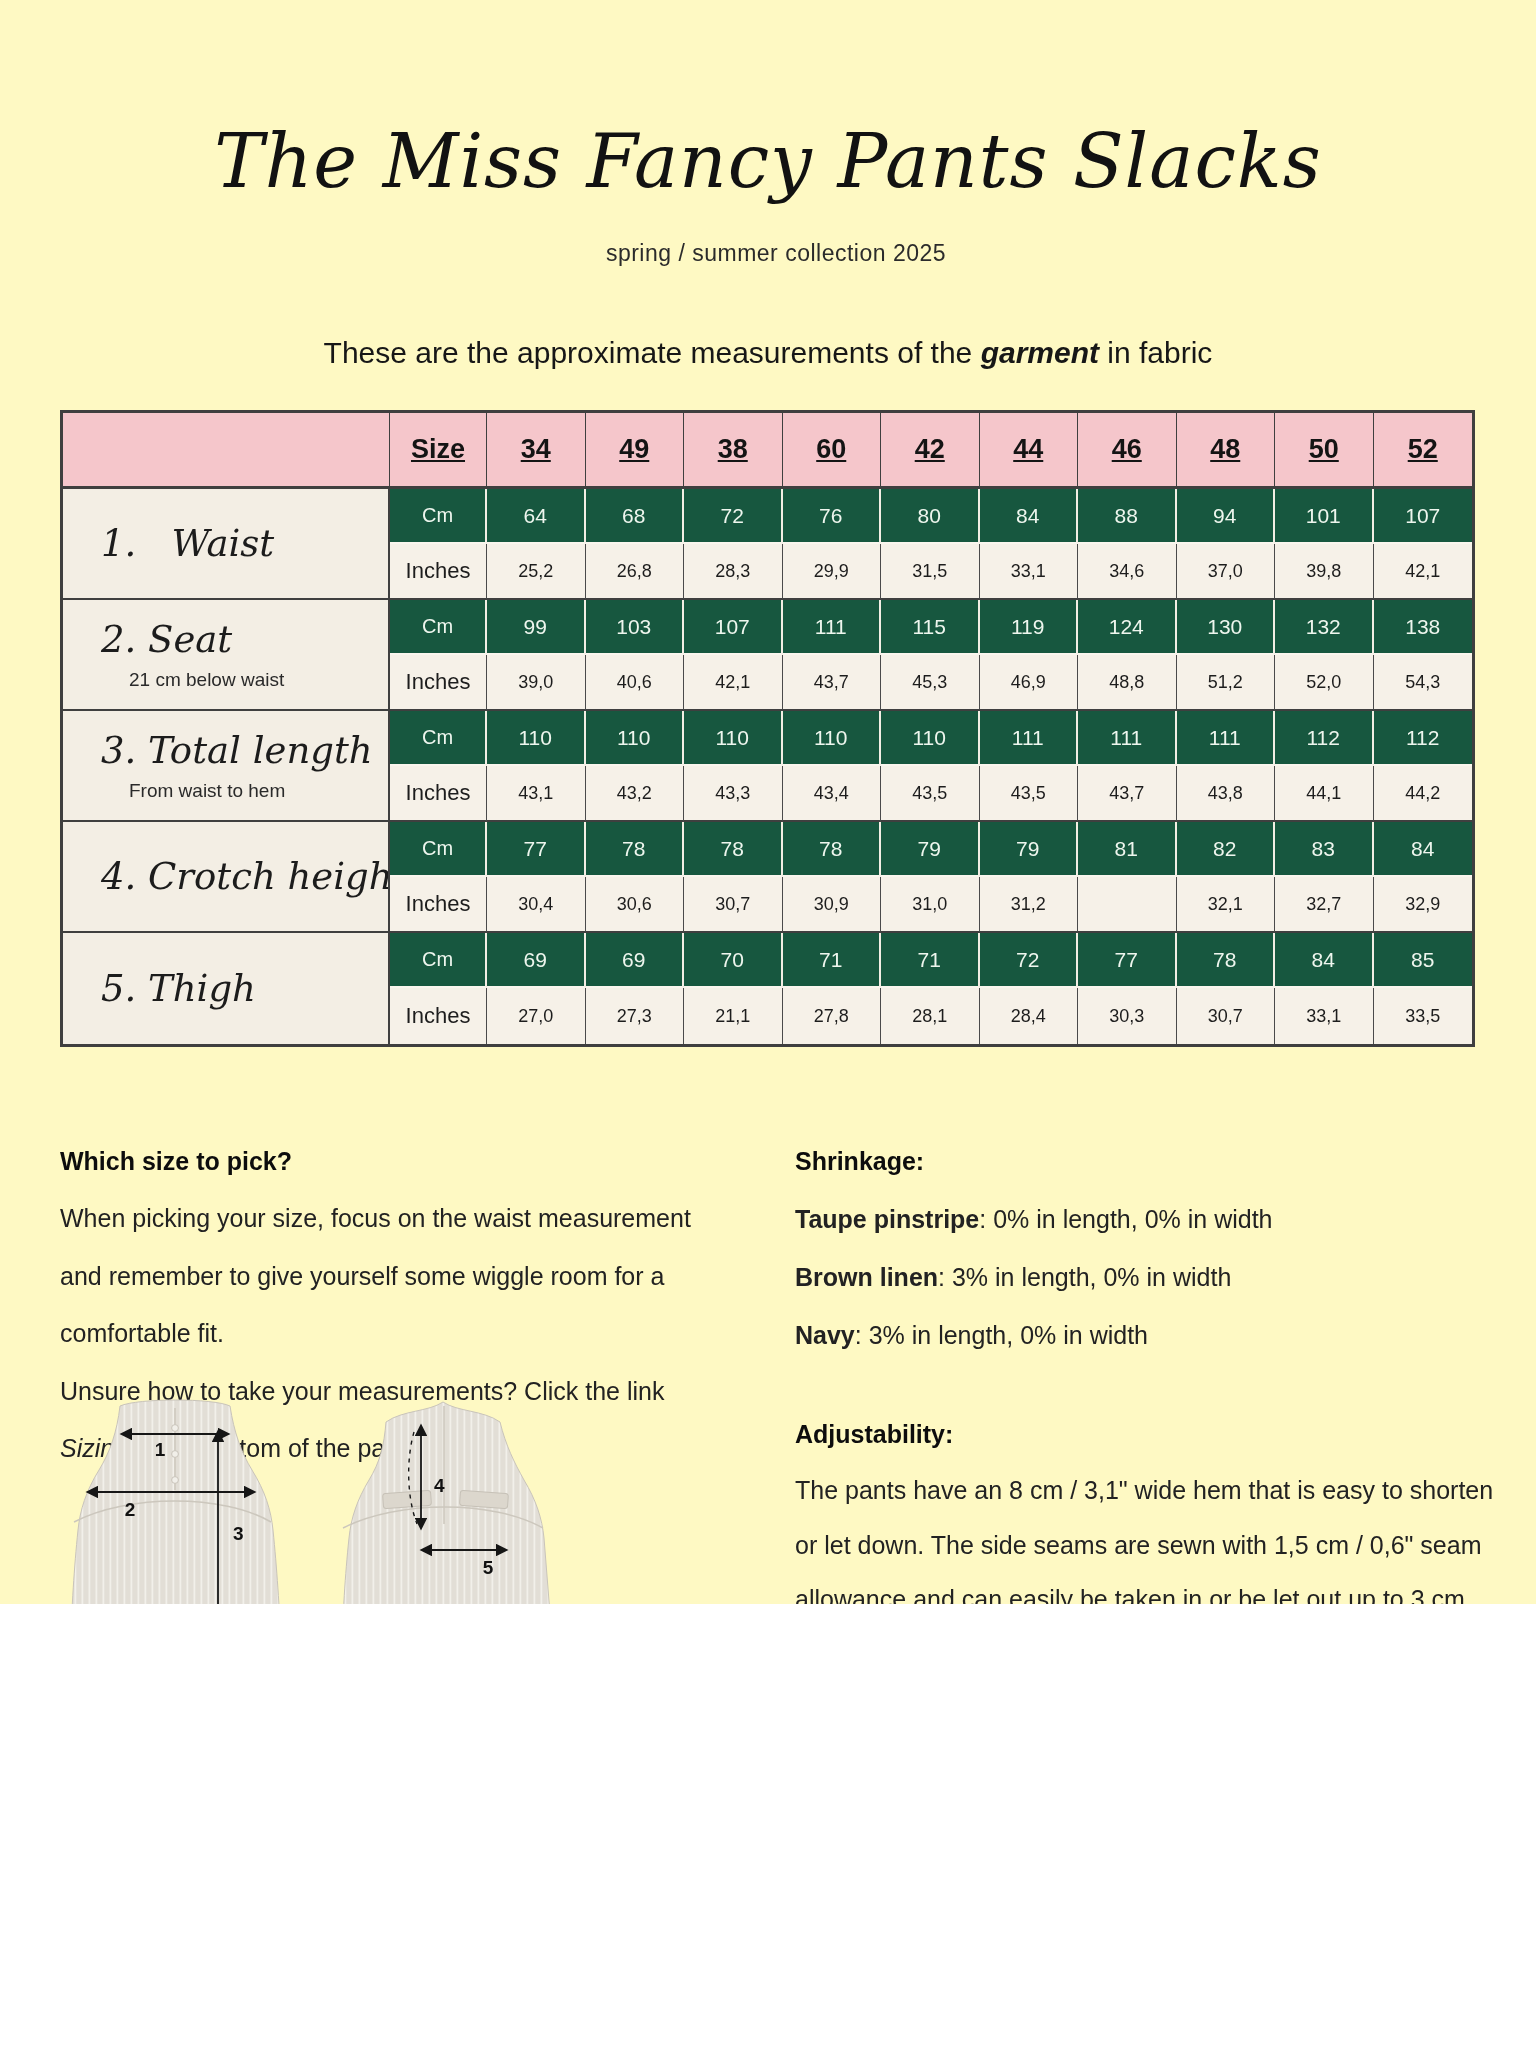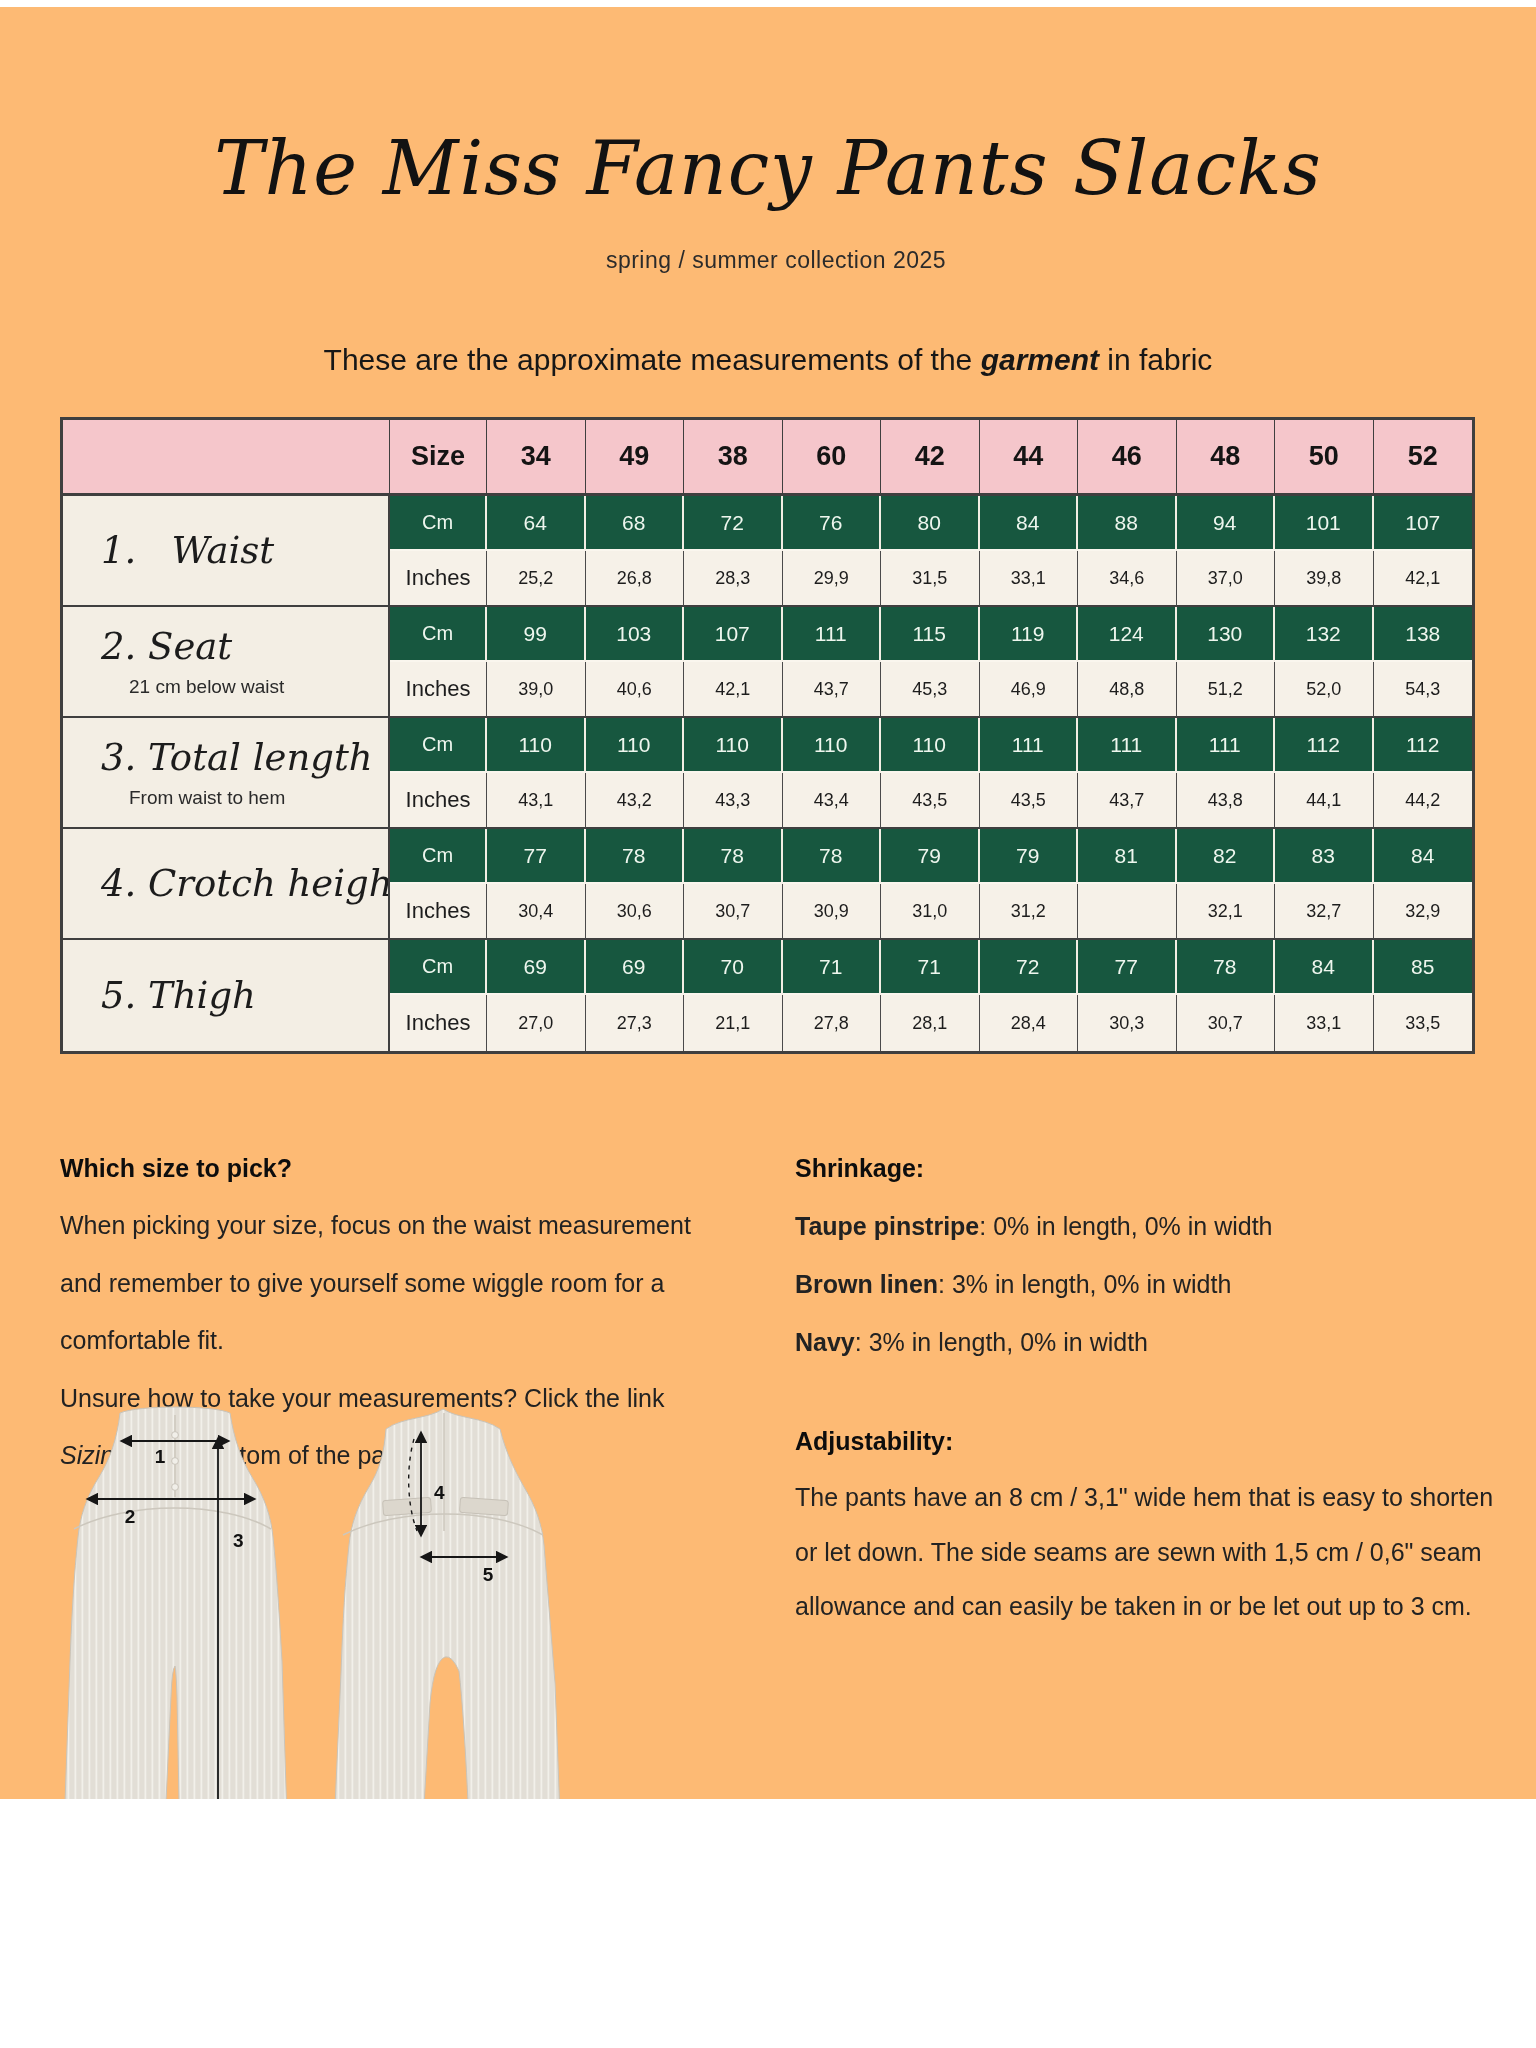--- a/index.html
+++ b/index.html
@@ -1,40 +1,40 @@
 <!DOCTYPE html>
 <html style="--pink: #f5c6cb; --green: #17573f; --cream: #f6f1e8; --cream2: #f3eee4; --fabric: #e2ded6; --ink: #1f1f1f;"><head>
 <meta charset="utf-8">
 <style>
   :root{
     --pink:#f5c6cb; --green:#17573f; --cream:#f6f1e8; --cream2:#f3eee4;
     --ink:#1f1f1f; --border:#3f3f3f; --fabric:#e2ded6; --stripe:#f2f0ea;
   }
   *{box-sizing:border-box; margin:0; padding:0;}
   body{background:#fff; font-family:"Liberation Sans", sans-serif; color:var(--ink);}
-  #page{position:relative; width:1536px; height:1792px; background:#fdba74; overflow:hidden;margin-top:7px;}
+  #page{position:relative; width:1536px; height:1604px; background:#fef9c3; overflow:hidden;}
 
   
   .title{position:absolute; top:118px; left:0; width:100%; text-align:center;
     font-family:"DejaVu Serif", serif; font-style:italic; font-size:74px; color:#121212;
     letter-spacing:1px;}
   .subtitle{position:absolute; top:240px; left:8px; width:100%; text-align:center;
     font-size:23px; color:#2b2b2b; letter-spacing:.5px;}
   .intro{position:absolute; top:336px; left:0; width:100%; text-align:center;
     font-size:30px; color:#171717;}
   .intro b{font-style:italic;}
 
   
   .size-table{position:absolute; left:60px; top:410px; width:1415px;
     border-collapse:separate; border-spacing:0; border:3px solid var(--border);
     table-layout:fixed; background:var(--cream);}
   .size-table td{overflow:hidden;}
   .header-row td{background:var(--pink); height:76px; text-align:center; vertical-align:middle;
     font-weight:bold; font-size:27px; color:#141414;
-    border-bottom:3px solid var(--border); border-right:1.5px solid var(--border);}
+    border-bottom:3px solid var(--border); border-right:1.5px solid var(--border);text-decoration:underline;}
   .header-row td:last-child{border-right:none;}
   .corner{width:327px;}
   .unit-col{width:97px;}
   .cm-row td.g{background:var(--green); color:#eef6ee; height:55px; text-align:center;
     vertical-align:middle; font-size:21px;
     border-right:2px solid var(--cream2); border-bottom:2px solid #faf6ee;}
   .cm-row td.g:last-child{border-right:none;}
   .unit-cm{font-size:20px !important;}
   .in-row td{background:var(--cream); height:56px; text-align:center; vertical-align:middle;
     font-size:18px; color:#1d1d1d;

